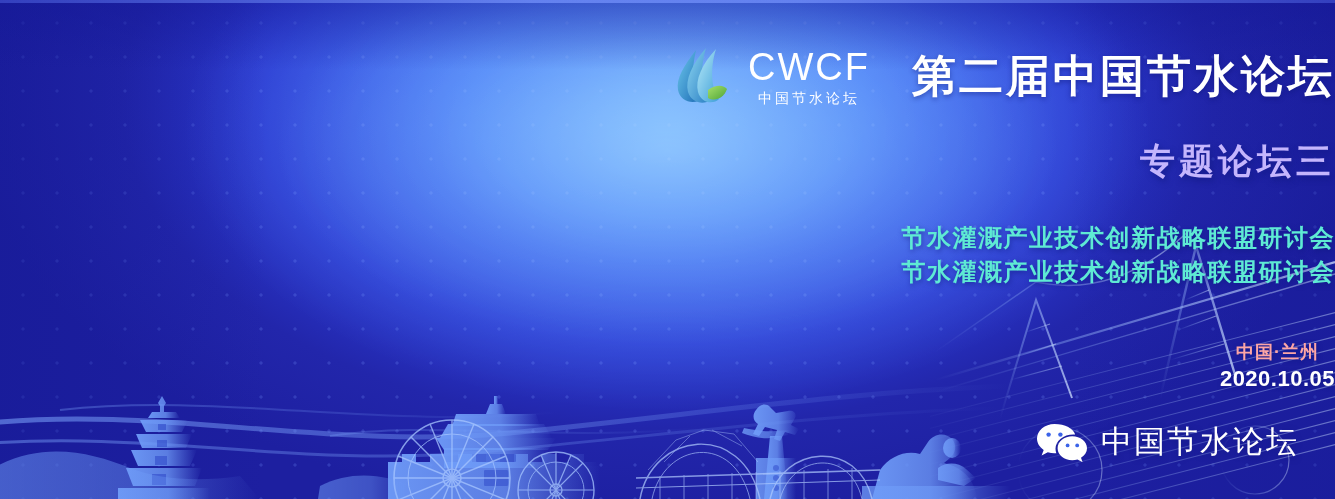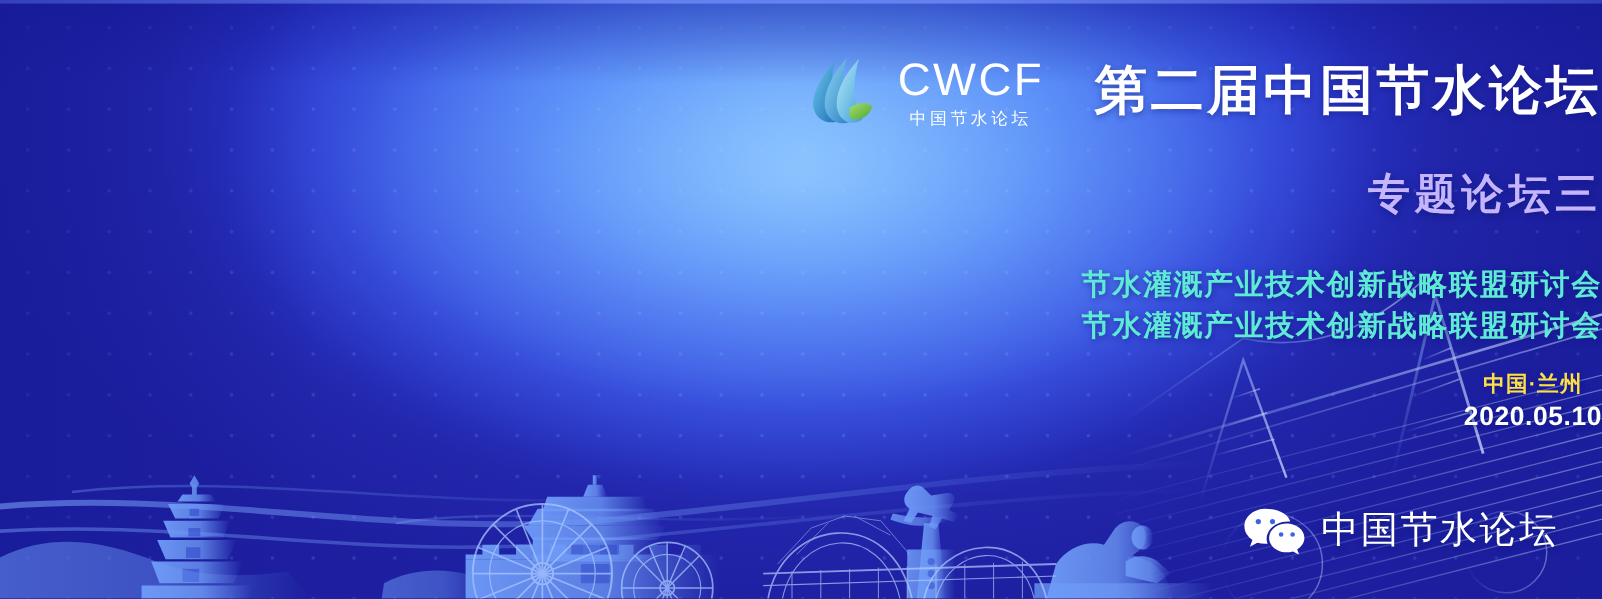--- a/index.html
+++ b/index.html
@@ -137,24 +137,25 @@
     white-space: nowrap;
   }
 
   .place-block {
     margin-top: 20px;
     text-align: center;
   }
   .place {
     font-size: 18px;
     font-weight: 700;
-    color: #fde047;
+    color: #fca5a5;
     letter-spacing: 1px;
     line-height: 1.3;
     text-shadow: 1px 1px 4px rgba(12,22,120,0.6);
+    margin-top: 32px;
   }
   .date {
     font-size: 22px;
     font-weight: 700;
     color: #ffffff;
     letter-spacing: 0.5px;
     line-height: 1.25;
     text-shadow: 1px 1px 4px rgba(12,22,120,0.6);
   }
 
@@ -434,21 +435,21 @@
     <div class="sub-forum">专题论坛三</div>
 
 
     <div class="meeting-lines">
       <div class="meeting-line">节水灌溉产业技术创新战略联盟研讨会</div>
       <div class="meeting-line">节水灌溉产业技术创新战略联盟研讨会</div>
     </div>
 
     <div class="place-block">
       <div class="place">中国·兰州</div>
-      <div class="date">2020.05.10</div>
+      <div class="date">2020.10.05</div>
     </div>
   </div>
 
   <div class="wechat-badge">
     <span class="wechat-icon">
       <svg viewBox="0 0 54 40" aria-hidden="true">
         <path d="M19.5 2 C 9.8 2, 2 8.6, 2 16.6 c 0 4.6, 2.6 8.7, 6.7 11.3 L 6.6 33.6 l 6.2 -3.3 c 2.1 0.6, 4.4 0.9, 6.7 0.9 c 0.6 0, 1.2 0, 1.8 -0.06 c -0.5 -1.3 -0.8 -2.8 -0.8 -4.3 c 0 -7.9, 8 -14.3, 17.9 -14.3 c 0.6 0, 1.2 0.02, 1.8 0.07 C 38.7 6.7, 30.1 2, 19.5 2 Z" fill="#ffffff"></path>
         <circle cx="13.6" cy="12.6" r="2.2" fill="#3b63e8"></circle>
         <circle cx="25.4" cy="12.6" r="2.2" fill="#3b63e8"></circle>
         <path d="M52 26.3 c 0 -6.6 -6.6 -12 -14.7 -12 c -8.1 0 -14.7 5.4 -14.7 12 c 0 6.6 6.6 12 14.7 12 c 1.8 0 3.6 -0.3 5.2 -0.8 l 5.1 2.7 l -1.6 -4.5 C 49.9 33.3, 52 30, 52 26.3 Z" fill="#ffffff"></path>

